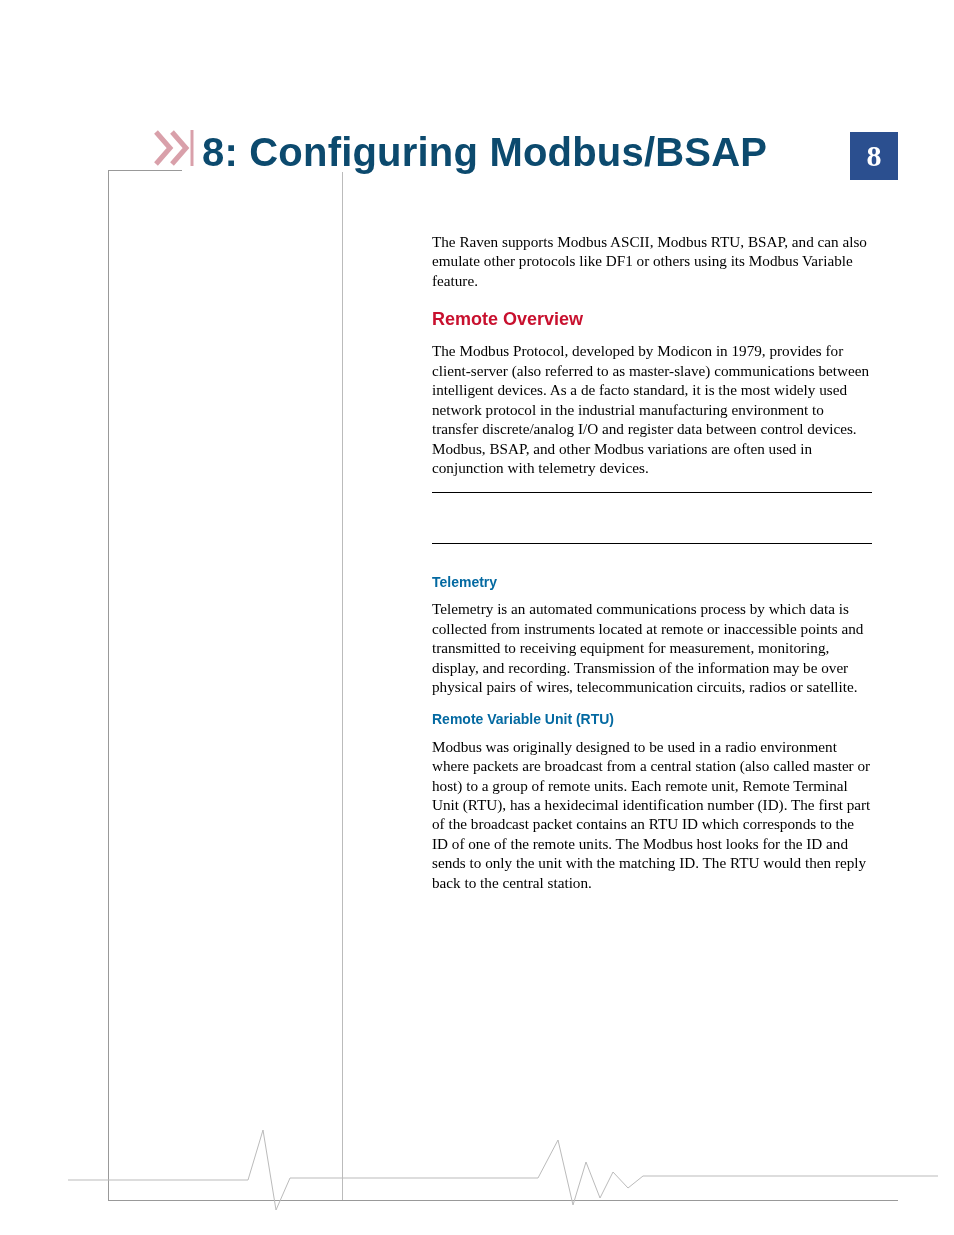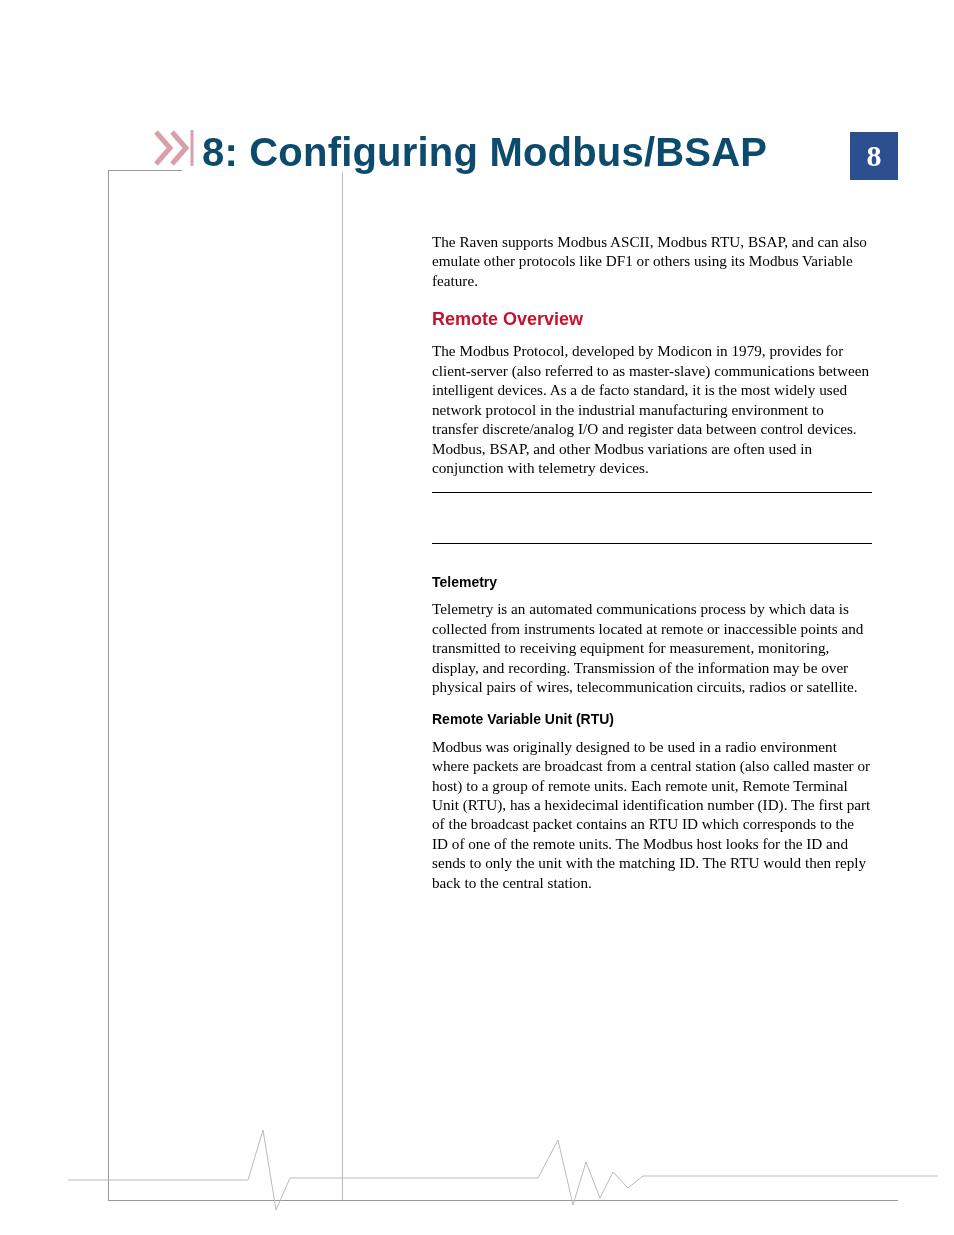--- a/index.html
+++ b/index.html
@@ -95,21 +95,21 @@
     font-weight: 700;
     font-size: 18px;
     color: #c8102e;
     margin-top: 18px;
     margin-bottom: 10px;
   }
   .h3-red {
     font-family: Arial, Helvetica, sans-serif;
     font-weight: 700;
     font-size: 14px;
-    color: #000000;
+    color: #0369a1;
     margin-top: 14px;
     margin-bottom: 8px;
   }
   .rule {
     border: none;
     border-top: 1px solid #000;
     margin: 10px 0 6px 0;
   }
   .rule2 {
     border: none;

